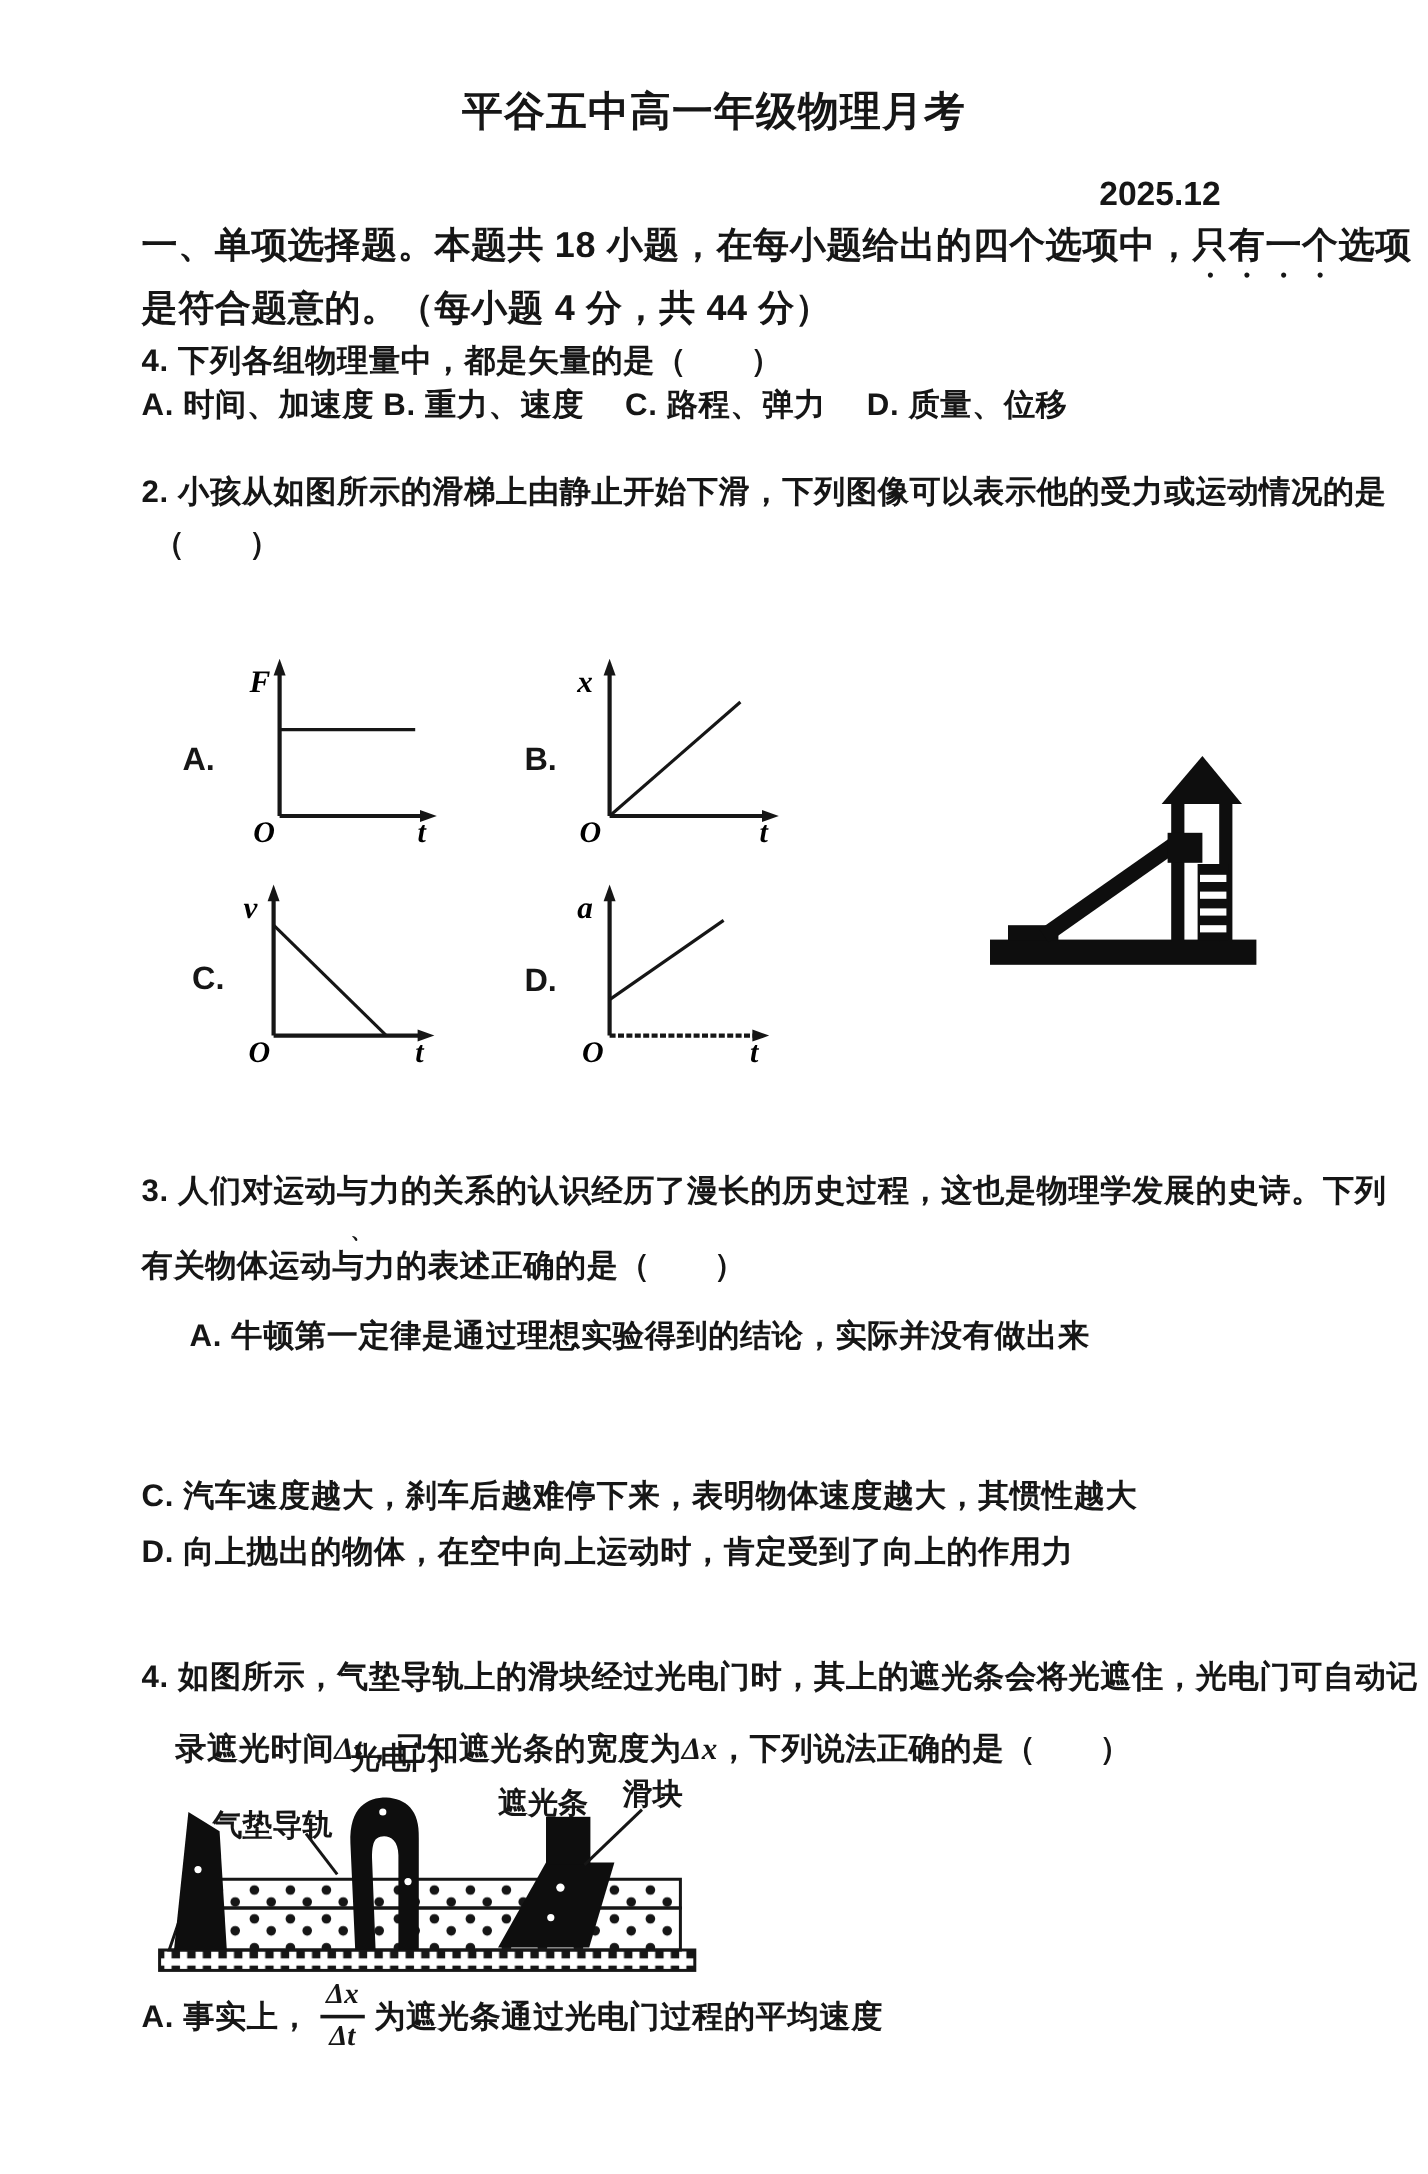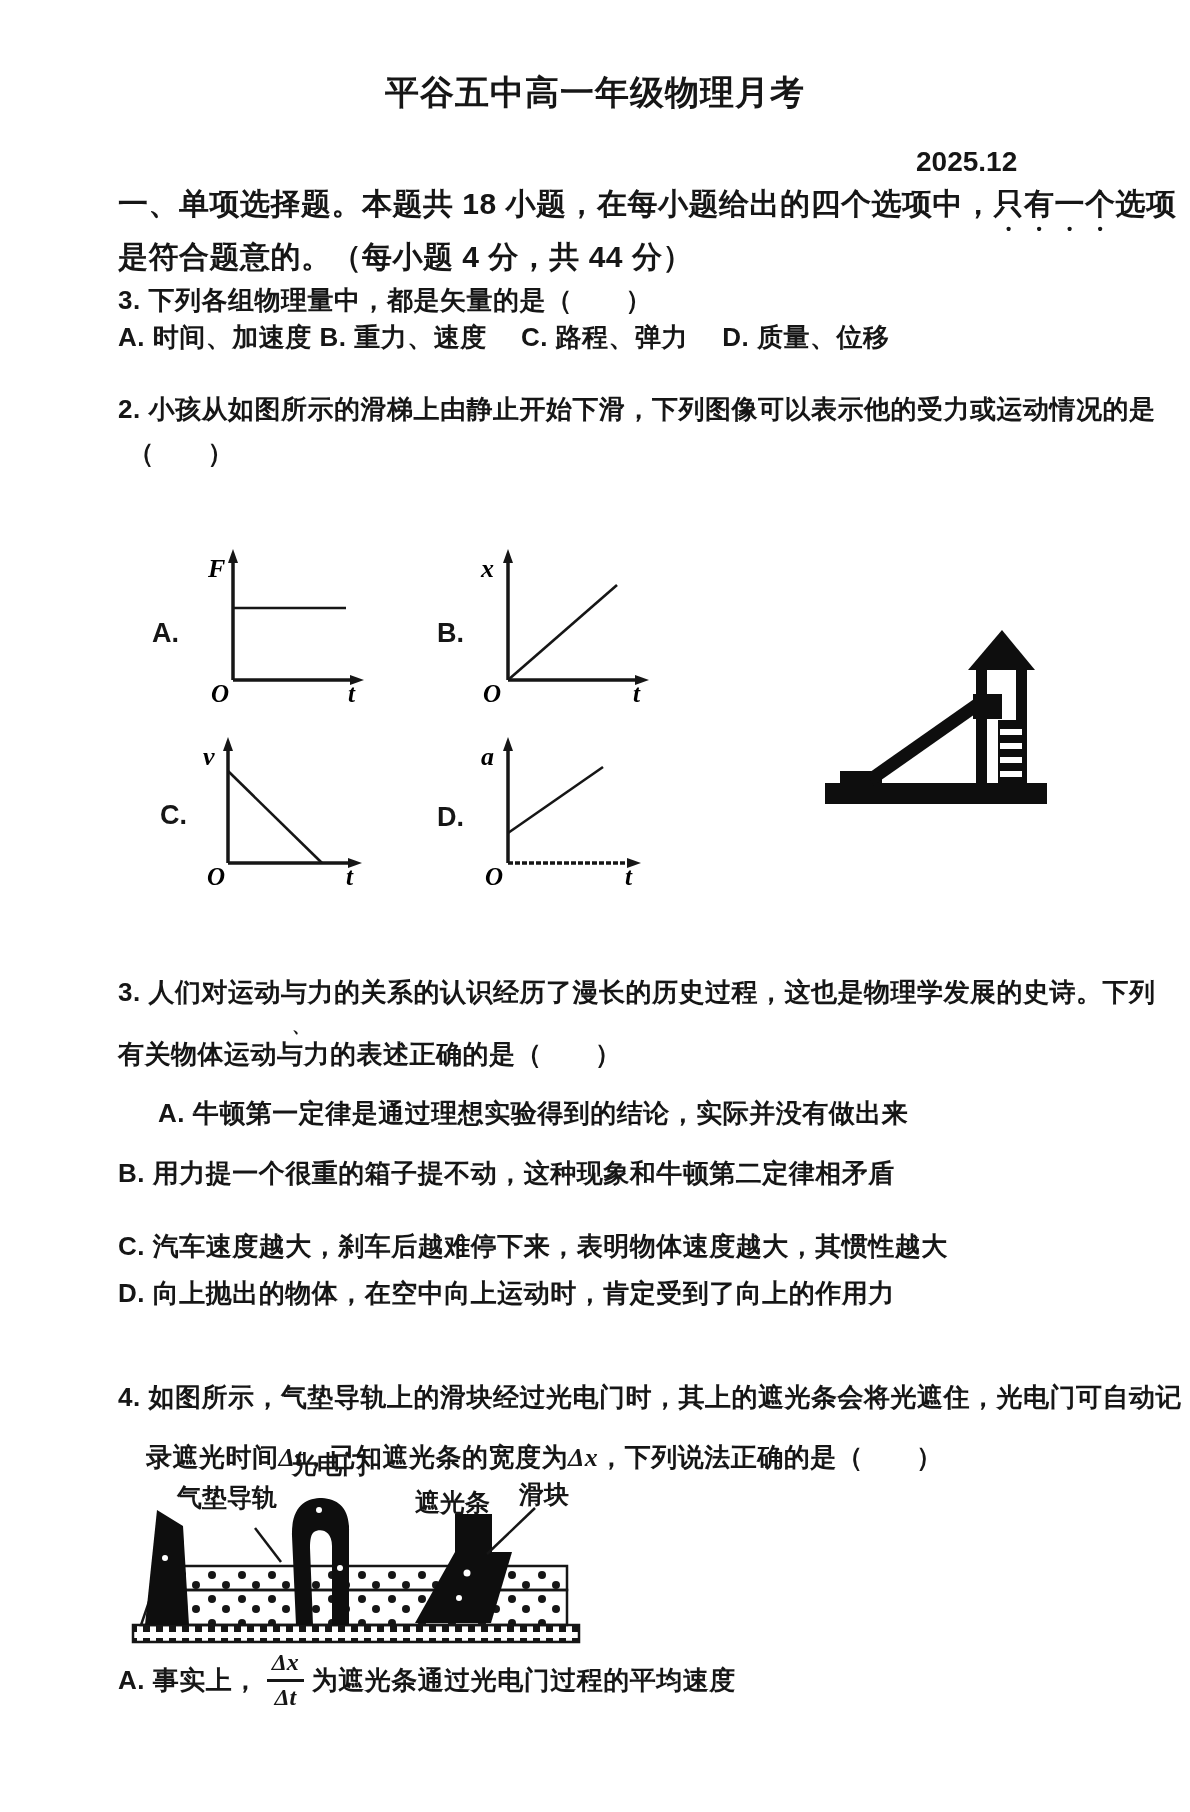--- a/index.html
+++ b/index.html
@@ -29,21 +29,21 @@
 <body>
 
 <div class="page">
 
   <div class="abs title" style="top:70px;">平谷五中高一年级物理月考</div>
   <div class="abs date" style="left:916px;top:146px;">2025.12</div>
 
   <div class="abs h1" style="left:118px;top:184px;"><span>一、单项选择题。本题共 18 小题，在每小题给出的四个选项中，</span><span class="emph">只有一个</span><span>选项</span></div>
   <div class="abs h1" style="left:118px;top:237px;">是符合题意的。（每小题 4 分，共 44 分）</div>
 
-  <div class="abs q" style="left:118px;top:283px;">3. 下列各组物理量中，都是矢量的是（　　）</div>
+  <div class="abs q" style="left:118px;top:283px;">4. 下列各组物理量中，都是矢量的是（　　）</div>
   <div class="abs q" style="left:118px;top:320px;">A. 时间、加速度  B. 重力、速度　  C. 路程、弹力　  D. 质量、位移</div>
 
   <div class="abs q" style="left:118px;top:392px;">2. 小孩从如图所示的滑梯上由静止开始下滑，下列图像可以表示他的受力或运动情况的是</div>
   <div class="abs q" style="left:128px;top:436px;">（　　）</div>
 
   <div class="abs optlab" style="left:152px;top:618px;">A.</div>
   <div class="abs" style="left:198px;top:545px;">
     <svg width="170" height="158" viewBox="0 0 170 158">
       <line x1="35" y1="135" x2="35" y2="14" stroke="#161616" stroke-width="3.5"></line>
       <polygon points="30,18 40,18 35,4" fill="#161616"></polygon>
@@ -112,30 +112,29 @@
       <rect x="180" y="121" width="22" height="6" fill="#ffffff"></rect>
       <rect x="180" y="135" width="22" height="6" fill="#ffffff"></rect>
       <rect x="180" y="149" width="22" height="6" fill="#ffffff"></rect>
     </svg>
   </div>
 
   <div class="abs q" style="left:118px;top:975px;">3. 人们对运动与力的关系的认识经历了漫长的历史过程，这也是物理学发展的史诗。下列</div>
   <div class="abs stray" style="left:292px;top:1014px;">、</div>
   <div class="abs q" style="left:118px;top:1037px;">有关物体运动与力的表述正确的是（　　）</div>
   <div class="abs q" style="left:118px;top:1096px;margin-left:40px;">A. 牛顿第一定律是通过理想实验得到的结论，实际并没有做出来</div>
-  <div class="abs q" style="left:118px;top:1156px;">B. 用力提一个很重的箱子提不动，这种现象和牛顿第二定律相矛盾</div>
   <div class="abs q" style="left:118px;top:1216px;margin-top:13px;">C. 汽车速度越大，刹车后越难停下来，表明物体速度越大，其惯性越大</div>
   <div class="abs q" style="left:118px;top:1276px;">D. 向上抛出的物体，在空中向上运动时，肯定受到了向上的作用力</div>
 
   <div class="abs q" style="left:118px;top:1380px;">4. 如图所示，气垫导轨上的滑块经过光电门时，其上的遮光条会将光遮住，光电门可自动记</div>
   <div class="abs q" style="left:118px;top:1440px;margin-left:28px;"><span>录遮光时间</span><span class="var">Δt</span><span>，已知遮光条的宽度为</span><span class="var">Δx</span><span>，下列说法正确的是（　　）</span></div>
 
   <div class="abs" style="left:115px;top:1448px;width:490px;height:205px;">
     <div class="figlab" style="left:177px;top:0px;">光电门</div>
-    <div class="figlab" style="left:62px;top:33px;">气垫导轨</div>
+    <div class="figlab" style="left:62px;top:56px;">气垫导轨</div>
     <div class="figlab" style="left:300px;top:38px;">遮光条</div>
     <div class="figlab" style="left:404px;top:30px;">滑块</div>
     <svg width="490" height="205" viewBox="0 0 490 205">
       <defs>
         <pattern id="dots" width="30" height="24" patternUnits="userSpaceOnUse">
           <circle cx="7" cy="7" r="4" fill="#161616"></circle>
           <circle cx="21" cy="17" r="4" fill="#161616"></circle>
         </pattern>
         <pattern id="ticks" width="13" height="17" patternUnits="userSpaceOnUse">
           <rect x="2" y="3" width="7" height="11" fill="#161616"></rect>

